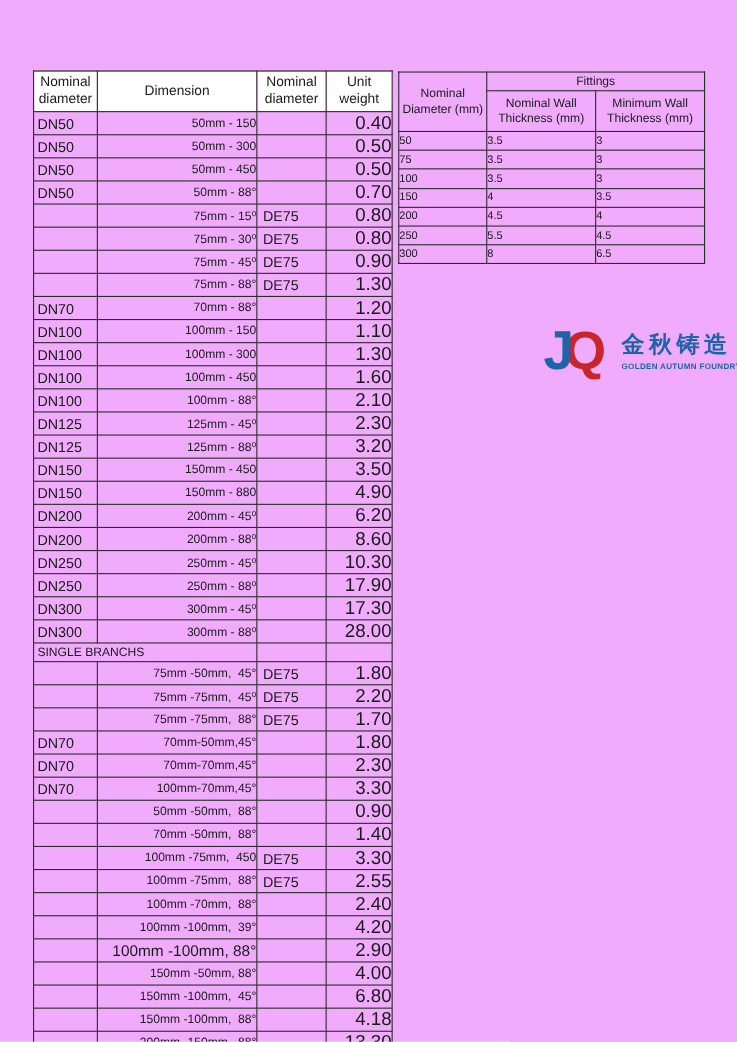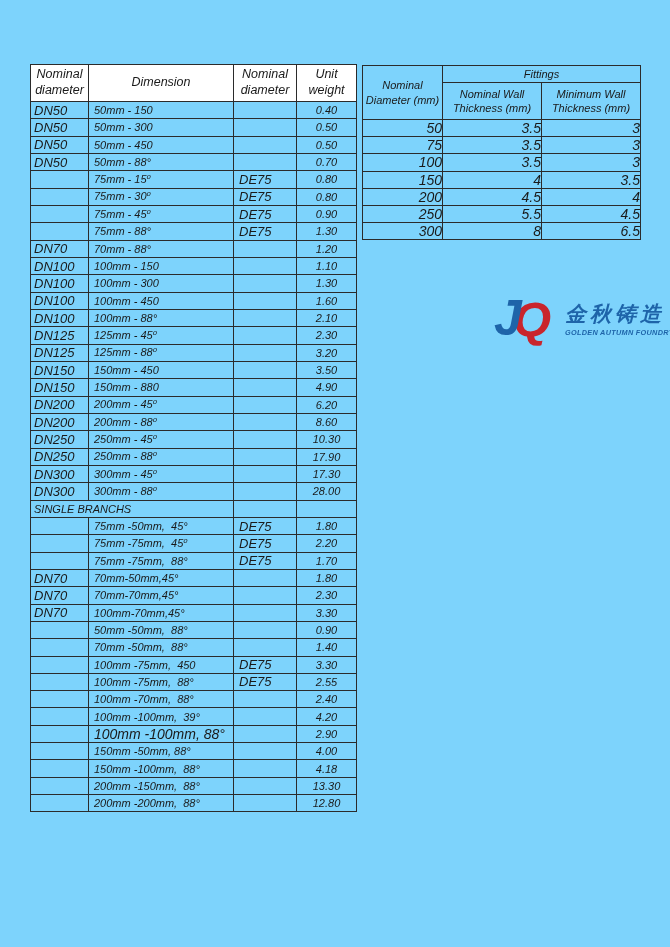--- a/index.html
+++ b/index.html
@@ -4,49 +4,49 @@
 <style>
   * { margin: 0; padding: 0; box-sizing: border-box; }
   body {
     width: 670px; height: 947px;
     background: #ffffff;
     position: relative;
     font-family: "Liberation Sans", "DejaVu Sans", sans-serif;
     color: #1a1a1a;
     overflow: hidden;
   }
-  .page { position: absolute; inset: 0; background: #7dd3fc; font-style: italic; }
+  .page { position: absolute; inset: 0; background: #f0abfc; }
 
   
   .main-table-wrap { position: absolute; left: 30px; top: 64px; }
   table { border-collapse: collapse; table-layout: fixed; }
   td, th { border: 1px solid #2b2b2b; vertical-align: middle; overflow: hidden; }
 
   .main-table { width: 326px; }
   .main-table th {
     font-weight: normal; font-size: 12.5px; text-align: center;
     height: 37px; line-height: 1.25; background: #fff;
   }
   .main-table tr.data-row { height: 17.34px; }
   .c-dn  { font-size: 13px; padding-left: 3px; }
-  .c-dim { font-size: 11px; padding-left: 5px; white-space: pre; }
+  .c-dim { font-size: 11px; padding-left: 5px; white-space: pre; text-align: right; }
   .c-dim.small { font-size: 14px; }
   .c-de  { font-size: 13px; padding-left: 5px; }
-  .c-wt  { font-size: 11px; text-align: center; }
+  .c-wt  { font-size: 17px; text-align: right; }
   .c-section { font-size: 11px; padding-left: 3px; }
 
   
   .fittings-wrap { position: absolute; left: 362px; top: 65px; }
   .fittings-table { width: 278px; }
   .fittings-table th {
     font-weight: normal; font-size: 11px; text-align: center; line-height: 1.3;
   }
   .fit-group-header { height: 17px; }
   .fit-sub-header   { height: 37px; }
-  .fittings-table td { font-size: 14px; text-align: right; height: 17.2px; }
+  .fittings-table td { font-size: 10px; text-align: left; height: 17.2px; }
 
   
   .logo {
     position: absolute; left: 494px; top: 295px;
     display: flex; align-items: flex-start;
   }
   .logo-mark { position: relative; width: 64px; height: 56px; }
   .logo-j, .logo-q {
     position: absolute; font-weight: bold;
     font-family: "Liberation Sans", "DejaVu Sans", sans-serif;
@@ -304,20 +304,26 @@
             <td class="c-dn"></td>
             <td class="c-dim small">100mm -100mm, 88°</td>
             <td class="c-de"></td>
             <td class="c-wt">2.90</td>
           </tr>
           <tr class="data-row">
             <td class="c-dn"></td>
             <td class="c-dim">150mm -50mm, 88°</td>
             <td class="c-de"></td>
             <td class="c-wt">4.00</td>
+          </tr>
+          <tr class="data-row">
+            <td class="c-dn"></td>
+            <td class="c-dim">150mm -100mm,  45°</td>
+            <td class="c-de"></td>
+            <td class="c-wt">6.80</td>
           </tr>
           <tr class="data-row">
             <td class="c-dn"></td>
             <td class="c-dim">150mm -100mm,  88°</td>
             <td class="c-de"></td>
             <td class="c-wt">4.18</td>
           </tr>
           <tr class="data-row">
             <td class="c-dn"></td>
             <td class="c-dim">200mm -150mm,  88°</td>

